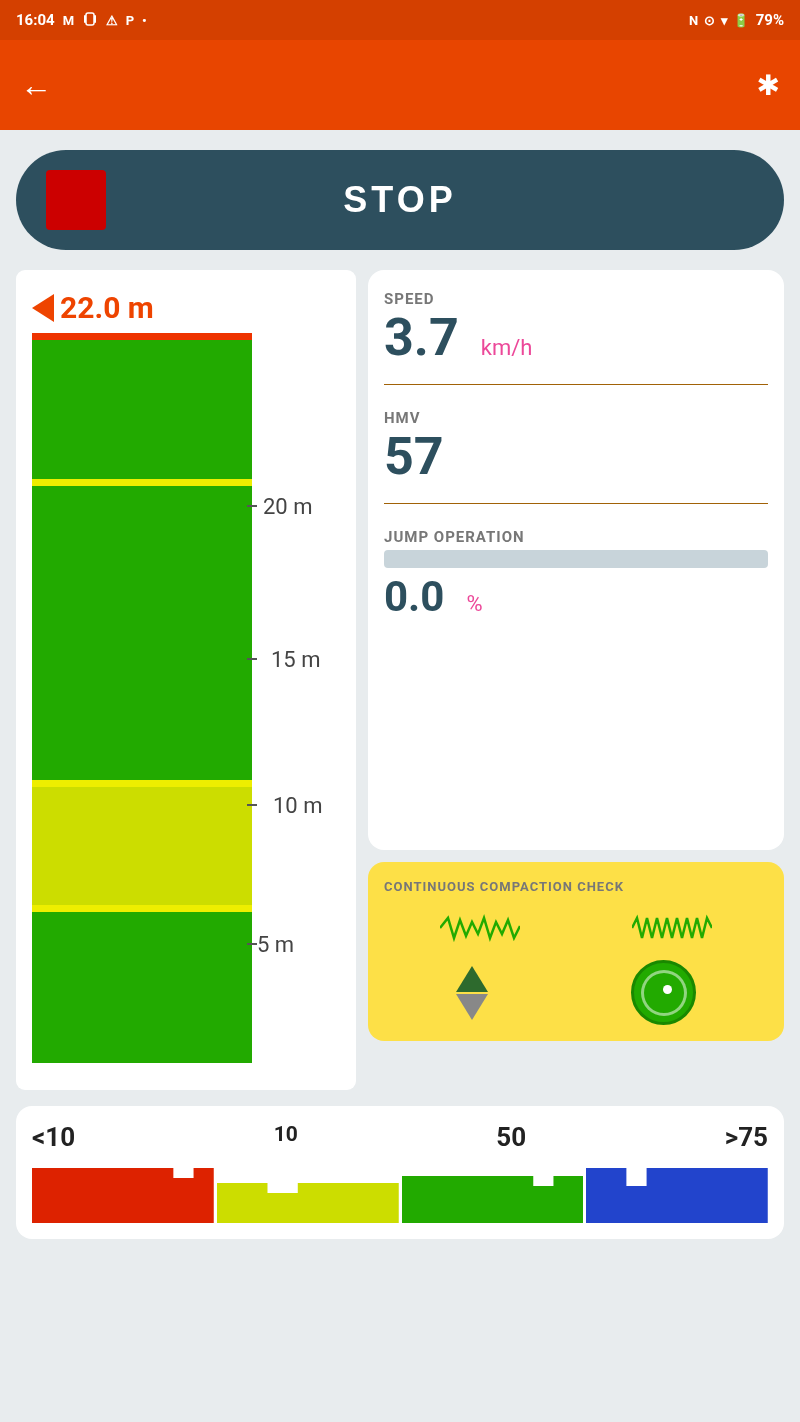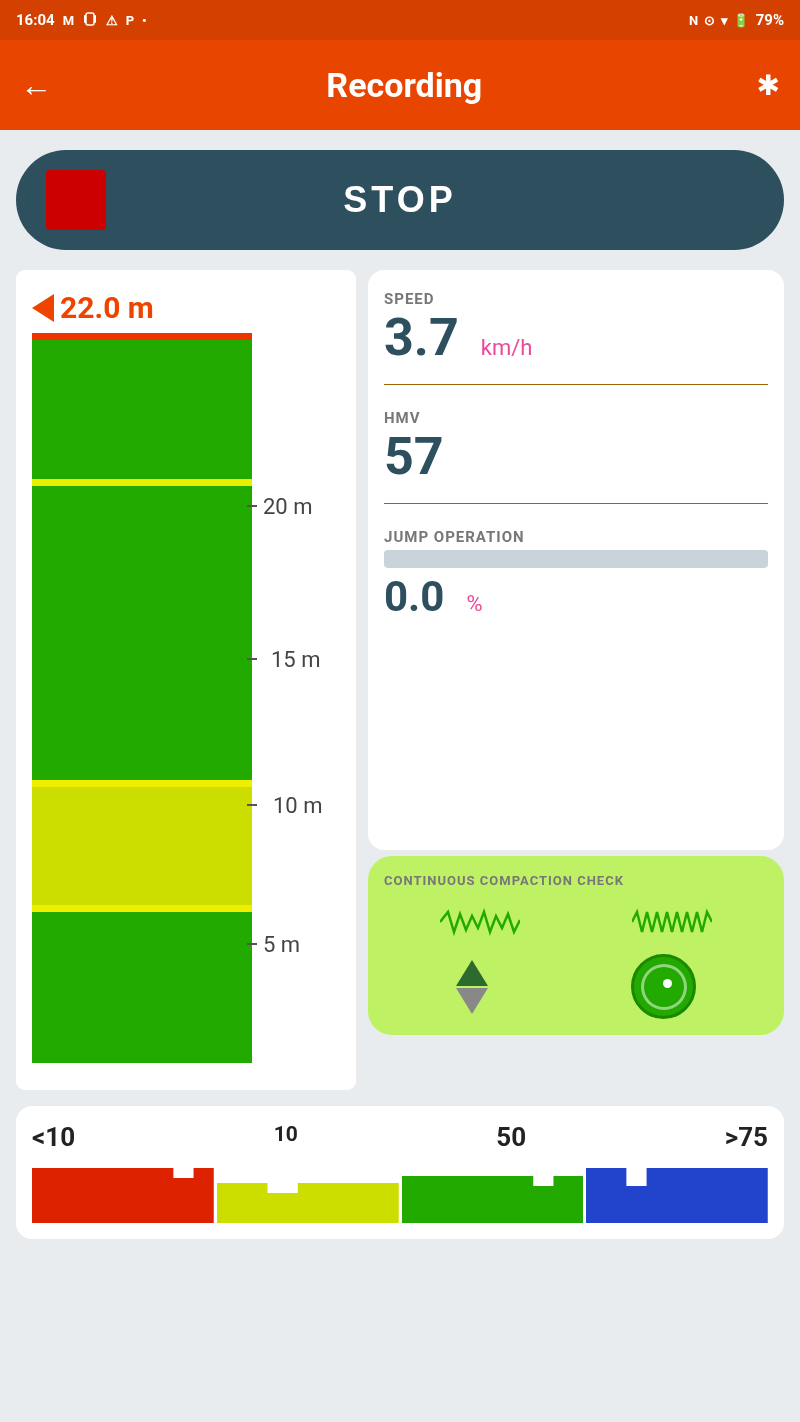--- a/index.html
+++ b/index.html
@@ -192,21 +192,20 @@
     <span class="status-icon">N</span>
     <span class="status-icon">⊙</span>
     <span class="status-icon">▾</span>
     <span class="status-icon">🔋</span>
     <span>79%</span>
   </div>
 </div>
 
 <div class="app-bar">
   <span style="font-size:32px;cursor:pointer;">←</span>
-  <span class="app-bar-title">Recording</span>
   <span style="font-size:28px;cursor:pointer;">✱</span>
 </div>
 
 <div class="main-content">
 
   <button class="stop-button">
     <div class="stop-button-red-square"></div>
     <span class="stop-button-label">STOP</span>
   </button>
 
@@ -252,21 +251,21 @@
           <div style="position:absolute; top:43%; display:flex; align-items:center; gap:14px;">
             <div style="width:10px;height:2px;background:#555;"></div>
             <span style="font-size:22px;color:#444;">15 m</span>
           </div>
 
           <div style="position:absolute; top:63%; display:flex; align-items:center; gap:16px;">
             <div style="width:10px;height:2px;background:#555;"></div>
             <span style="font-size:22px;color:#444;">10 m</span>
           </div>
 
-          <div style="position:absolute; top:82%; display:flex; align-items:center; gap:6px;">
+          <div style="position:absolute; top:82%; display:flex; align-items:center; ">
             <div style="width:10px;height:2px;background:#555;"></div>
             <span style="font-size:22px;color:#444;">5 m</span>
           </div>
         </div>
       </div>
     </div>
 
     <div class="right-col">
 
       <div class="stats-card">
@@ -291,21 +290,21 @@
           <div class="jump-bar-bg">
             <div class="jump-bar-fill"></div>
           </div>
           <div class="stat-value-row">
             <span class="stat-value-big" style="font-size:42px;">0.0</span>
             <span class="stat-value-unit">%</span>
           </div>
         </div>
       </div>
 
-      <div style="background:#bef264; border-radius:24px; padding:16px; margin-top:6px;">
+      <div style="background:#fde047; border-radius:16px; padding:16px; margin-top:12px;">
         <div style="font-size:13px; font-weight:bold; color:#777; letter-spacing:1px; text-transform:uppercase; line-height:1.4; margin-bottom:14px;">
           <span>CONTINUOUS
 COMPACTION
 CHECK</span>
         </div>
 
         <div style="display:flex; justify-content:space-around; align-items:center; margin-bottom:14px;">
 
           <svg width="80" height="36" viewBox="0 0 80 36">
             <polyline points="0,18 8,8 14,28 20,10 26,26 32,12 38,24 44,8 50,28 56,12 62,24 68,10 74,28 80,16" fill="none" stroke="#22aa00" stroke-width="2.5"></polyline>

